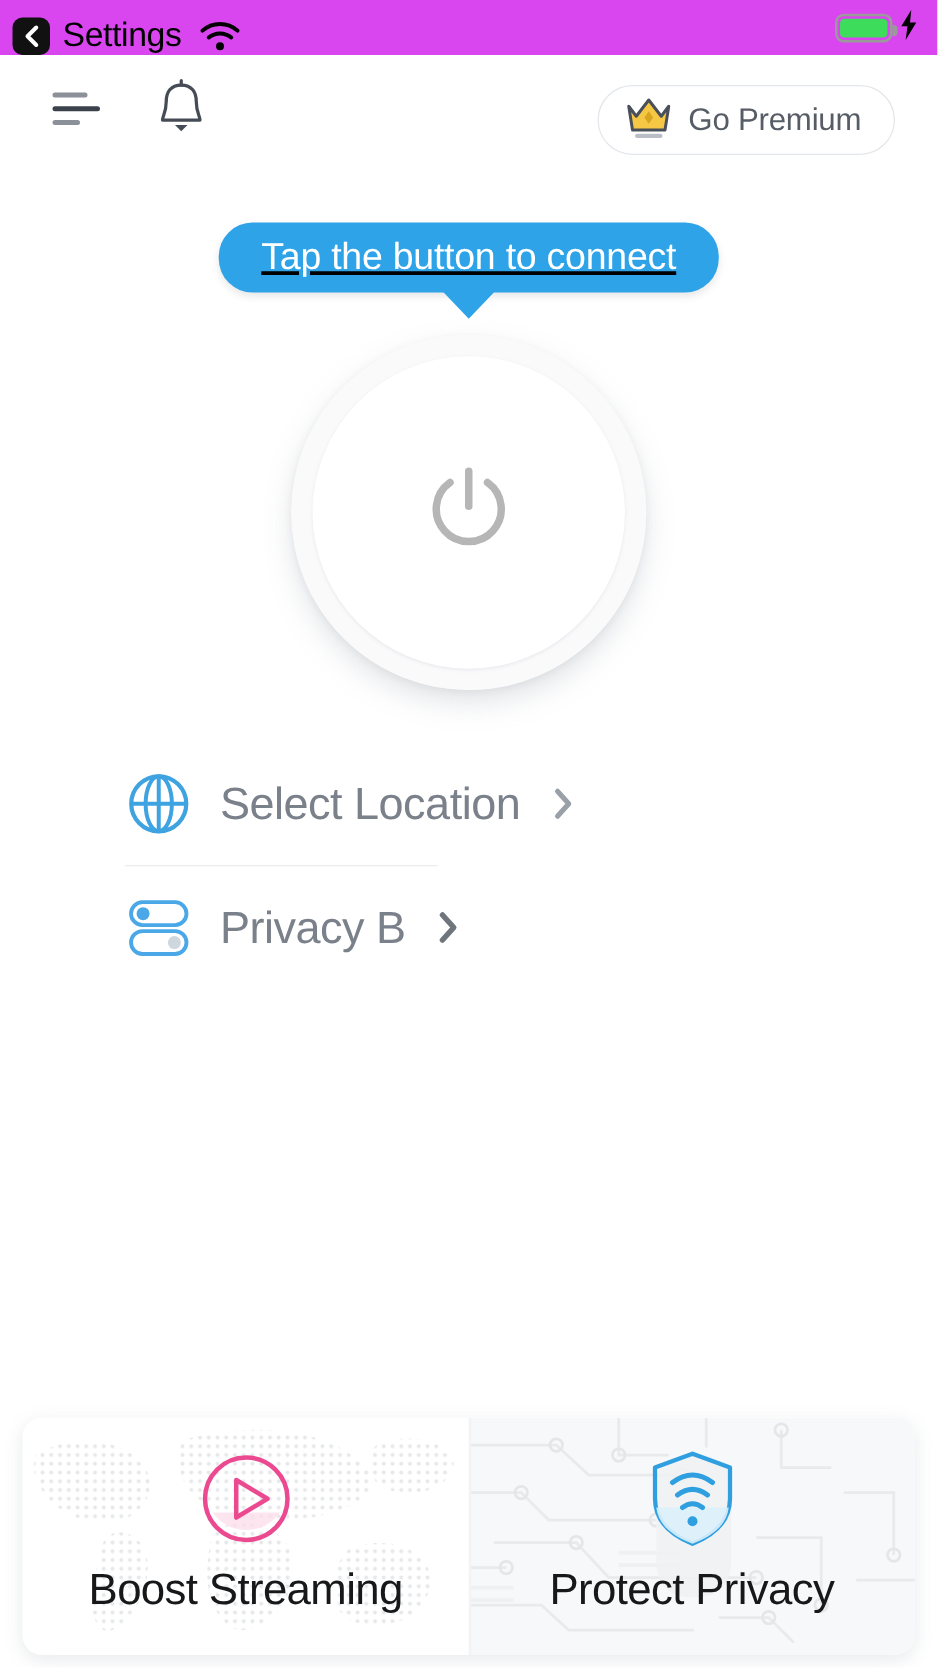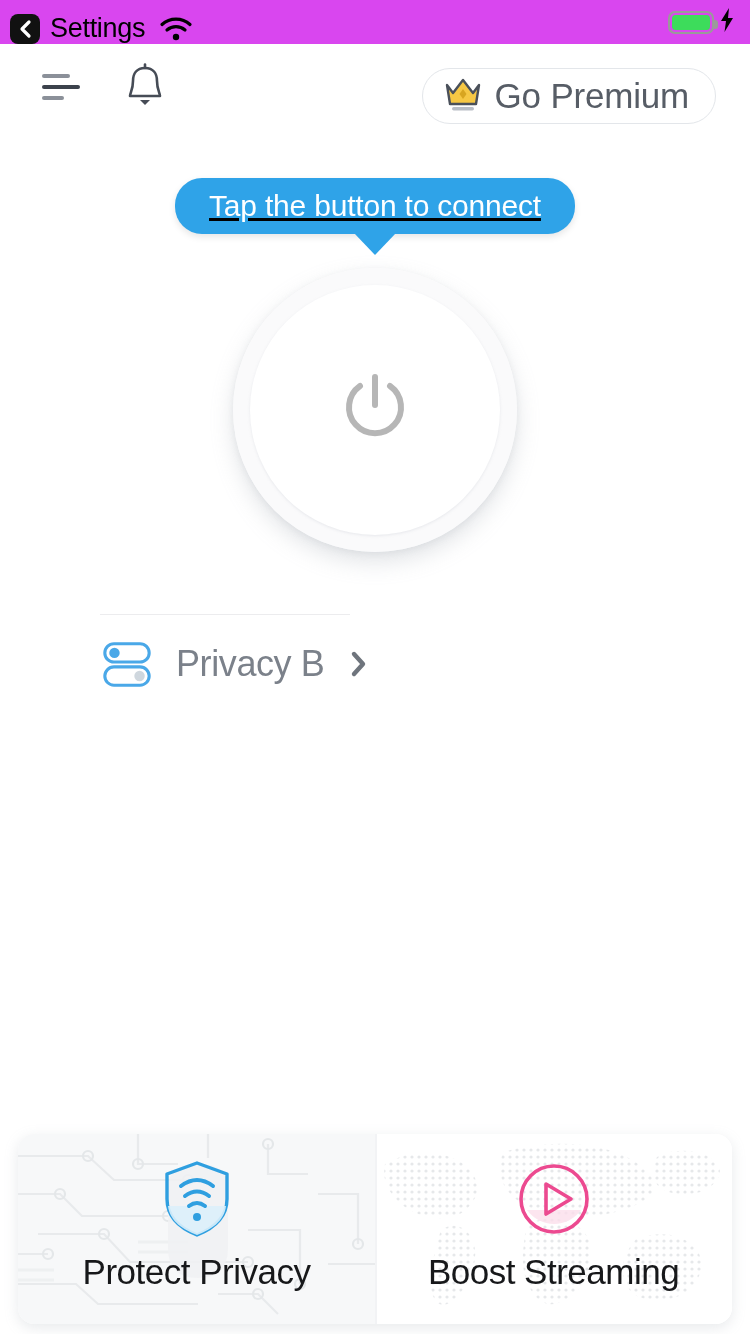--- a/index.html
+++ b/index.html
@@ -58,21 +58,21 @@
   .menu-icon i:nth-child(2) { width:38px; background:#3c424c; }
   .menu-icon i:nth-child(3) { width:22px; background:#8b9099; }
   .bell-icon { margin-left:36px; cursor:pointer; display:flex; }
 
   .premium-btn {
     position:absolute; right:34px; top:24px;
     height:56px; padding:0 26px 0 18px;
     border:1.5px solid #e3e6ea; border-radius:28px; background:#fff;
     display:flex; align-items:center; gap:10px; cursor:pointer;
   }
-  .premium-label { font-size:35px; color:#575d66; letter-spacing:-0.2px; }
+  .premium-label { font-size:25px; color:#575d66; letter-spacing:-0.2px; }
 
   
   .tooltip-wrap {
     position:absolute; top:178px; left:0; width:750px;
     display:flex; flex-direction:column; align-items:center;text-decoration:underline;
   }
   .tooltip {
     background:#2fa3e8; color:#fff; border-radius:27px;
     padding:11px 34px; font-size:30px; letter-spacing:-0.2px;
     box-shadow:0 3px 7px rgba(0,0,0,0.10);
@@ -221,20 +221,36 @@
           <path d="M22 17 A26 26 0 1 0 52 17" stroke="#b6b6b6" stroke-width="6" fill="none" stroke-linecap="round"></path>
           <line x1="37" y1="8" x2="37" y2="36" stroke="#b6b6b6" stroke-width="6" stroke-linecap="round"></line>
         </svg>
       </span>
     </div>
   </div>
 </div>
 
 <div class="options">
 
+  <div class="opt-row">
+    <span class="opt-icon">
+      <svg width="54" height="54" viewBox="0 0 54 54">
+        <circle cx="27" cy="27" r="22" stroke="#3ea3e0" stroke-width="3.4" fill="none"></circle>
+        <ellipse cx="27" cy="27" rx="10.5" ry="22" stroke="#3ea3e0" stroke-width="3.2" fill="none"></ellipse>
+        <line x1="5" y1="27" x2="49" y2="27" stroke="#3ea3e0" stroke-width="3.2"></line>
+        <line x1="27" y1="5" x2="27" y2="49" stroke="#3ea3e0" stroke-width="3.2"></line>
+      </svg>
+    </span>
+    <span class="opt-label">Select Location</span>
+    <span class="opt-chevron">
+      <svg width="18" height="30" viewBox="0 0 18 30">
+        <path d="M4 5 L13 15 L4 25" stroke="#9aa0a8" stroke-width="4" fill="none" stroke-linecap="round" stroke-linejoin="round"></path>
+      </svg>
+    </span>
+  </div>
 
   <div class="divider"></div>
 
   <div class="opt-row">
     <span class="opt-icon">
       <svg width="56" height="56" viewBox="0 0 56 56">
         <rect x="5" y="7" width="46" height="19" rx="9.5" stroke="#4aa8e8" stroke-width="3.2" fill="#fff"></rect>
         <circle cx="15" cy="16.5" r="5.4" fill="#4aa8e8"></circle>
         <rect x="5" y="31" width="46" height="19" rx="9.5" stroke="#4aa8e8" stroke-width="3.2" fill="#fff"></rect>
         <circle cx="41" cy="40.5" r="5.4" fill="#cfd7de"></circle>
@@ -244,20 +260,47 @@
     <span class="opt-chevron">
       <svg width="18" height="30" viewBox="0 0 18 30">
         <path d="M4 5 L13 15 L4 25" stroke="#6f757d" stroke-width="4.4" fill="none" stroke-linecap="round" stroke-linejoin="round"></path>
       </svg>
     </span>
   </div>
 
 </div>
 
 <div class="cards">
+
+  <div class="card">
+    <div class="card-bg">
+      <svg width="357" height="190" viewBox="0 0 357 190" preserveAspectRatio="none">
+        <rect width="357" height="190" fill="#ffffff"></rect>
+        <defs>
+          <pattern id="dots" width="7" height="7" patternUnits="userSpaceOnUse">
+            <circle cx="2" cy="2" r="1.6" fill="#e6e8ea"></circle>
+          </pattern>
+        </defs>
+        <path d="M10 30 q30 -18 62 -8 q20 6 28 22 q6 14 -4 26 q-12 16 -34 14 q-26 -2 -42 -20 q-14 -16 -10 -34 z" fill="url(#dots)"></path>
+        <path d="M66 96 q16 -10 28 4 q10 14 4 34 q-6 22 -22 34 q-12 8 -18 -6 q-6 -16 0 -36 q4 -18 8 -30 z" fill="url(#dots)"></path>
+        <path d="M128 18 q50 -14 98 -4 q34 8 50 28 q10 14 -6 24 q-30 18 -74 16 q-46 -2 -64 -26 q-12 -18 -4 -38 z" fill="url(#dots)"></path>
+        <path d="M152 90 q28 -12 50 2 q18 12 14 36 q-4 26 -26 38 q-18 10 -30 -4 q-14 -18 -12 -44 q2 -20 4 -28 z" fill="url(#dots)"></path>
+        <path d="M262 104 q34 -10 54 6 q16 14 8 32 q-10 22 -38 24 q-28 2 -36 -18 q-8 -22 12 -44 z" fill="url(#dots)"></path>
+        <path d="M286 20 q30 -8 50 4 q14 10 6 22 q-12 16 -38 14 q-24 -2 -26 -20 q-2 -14 8 -20 z" fill="url(#dots)"></path>
+      </svg>
+    </div>
+    <div class="card-icon">
+      <svg width="86" height="86" viewBox="0 0 86 86">
+        <circle cx="43" cy="43" r="33" fill="none" stroke="#ec4a90" stroke-width="3.6"></circle>
+        <path d="M16 54 A33 33 0 0 0 70 54 Z" fill="#fbdcea" opacity="0.75"></path>
+        <path d="M35 28 L60 43 L35 58 Z" fill="none" stroke="#ec4a90" stroke-width="3.6" stroke-linejoin="round"></path>
+      </svg>
+    </div>
+    <div class="card-label">Boost Streaming</div>
+  </div>
 
   <div class="card">
     <div class="card-bg">
       <svg width="357" height="190" viewBox="0 0 357 190" preserveAspectRatio="none">
         <rect width="357" height="190" fill="#f7f8f9"></rect>
         <g stroke="#e8eaec" stroke-width="2.2" fill="none">
           <path d="M0 22 L70 22 L96 46 L170 46"></path>
           <path d="M0 60 L42 60 L64 82 L150 82"></path>
           <path d="M20 100 L86 100 L112 128 L230 128"></path>
           <path d="M0 150 L58 150 L80 170 L180 170"></path>
@@ -299,41 +342,14 @@
         <path d="M14 50 C16 66 30 74 43 79 C56 74 70 66 72 50 Z" fill="#dcf0fb" opacity="0.9"></path>
         <path d="M27 30 q16 -12 32 0" stroke="#2f9fe0" stroke-width="4" fill="none" stroke-linecap="round"></path>
         <path d="M31 40 q12 -9 24 0" stroke="#2f9fe0" stroke-width="4" fill="none" stroke-linecap="round"></path>
         <path d="M35 50 q8 -6 16 0" stroke="#2f9fe0" stroke-width="4" fill="none" stroke-linecap="round"></path>
         <circle cx="43" cy="61" r="4" fill="#2f9fe0"></circle>
       </svg>
     </div>
     <div class="card-label">Protect Privacy</div>
   </div>
 
-  <div class="card">
-    <div class="card-bg">
-      <svg width="357" height="190" viewBox="0 0 357 190" preserveAspectRatio="none">
-        <rect width="357" height="190" fill="#ffffff"></rect>
-        <defs>
-          <pattern id="dots" width="7" height="7" patternUnits="userSpaceOnUse">
-            <circle cx="2" cy="2" r="1.6" fill="#e6e8ea"></circle>
-          </pattern>
-        </defs>
-        <path d="M10 30 q30 -18 62 -8 q20 6 28 22 q6 14 -4 26 q-12 16 -34 14 q-26 -2 -42 -20 q-14 -16 -10 -34 z" fill="url(#dots)"></path>
-        <path d="M66 96 q16 -10 28 4 q10 14 4 34 q-6 22 -22 34 q-12 8 -18 -6 q-6 -16 0 -36 q4 -18 8 -30 z" fill="url(#dots)"></path>
-        <path d="M128 18 q50 -14 98 -4 q34 8 50 28 q10 14 -6 24 q-30 18 -74 16 q-46 -2 -64 -26 q-12 -18 -4 -38 z" fill="url(#dots)"></path>
-        <path d="M152 90 q28 -12 50 2 q18 12 14 36 q-4 26 -26 38 q-18 10 -30 -4 q-14 -18 -12 -44 q2 -20 4 -28 z" fill="url(#dots)"></path>
-        <path d="M262 104 q34 -10 54 6 q16 14 8 32 q-10 22 -38 24 q-28 2 -36 -18 q-8 -22 12 -44 z" fill="url(#dots)"></path>
-        <path d="M286 20 q30 -8 50 4 q14 10 6 22 q-12 16 -38 14 q-24 -2 -26 -20 q-2 -14 8 -20 z" fill="url(#dots)"></path>
-      </svg>
-    </div>
-    <div class="card-icon">
-      <svg width="86" height="86" viewBox="0 0 86 86">
-        <circle cx="43" cy="43" r="33" fill="none" stroke="#ec4a90" stroke-width="3.6"></circle>
-        <path d="M16 54 A33 33 0 0 0 70 54 Z" fill="#fbdcea" opacity="0.75"></path>
-        <path d="M35 28 L60 43 L35 58 Z" fill="none" stroke="#ec4a90" stroke-width="3.6" stroke-linejoin="round"></path>
-      </svg>
-    </div>
-    <div class="card-label">Boost Streaming</div>
-  </div>
-
   <div class="card-divider"></div>
 </div>
 
 </body></html>

